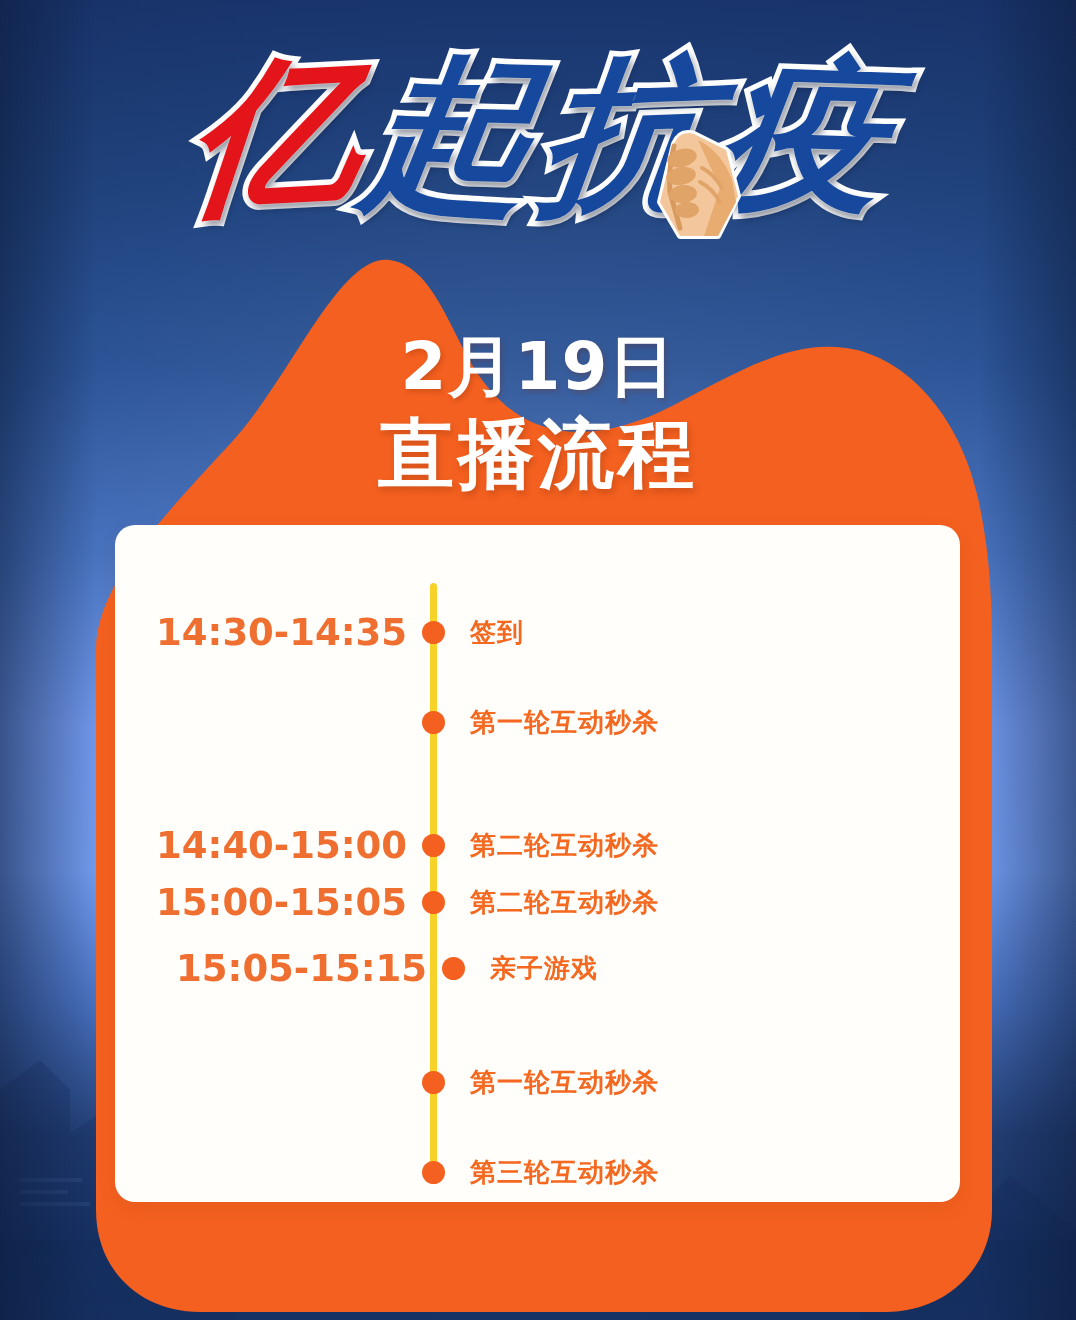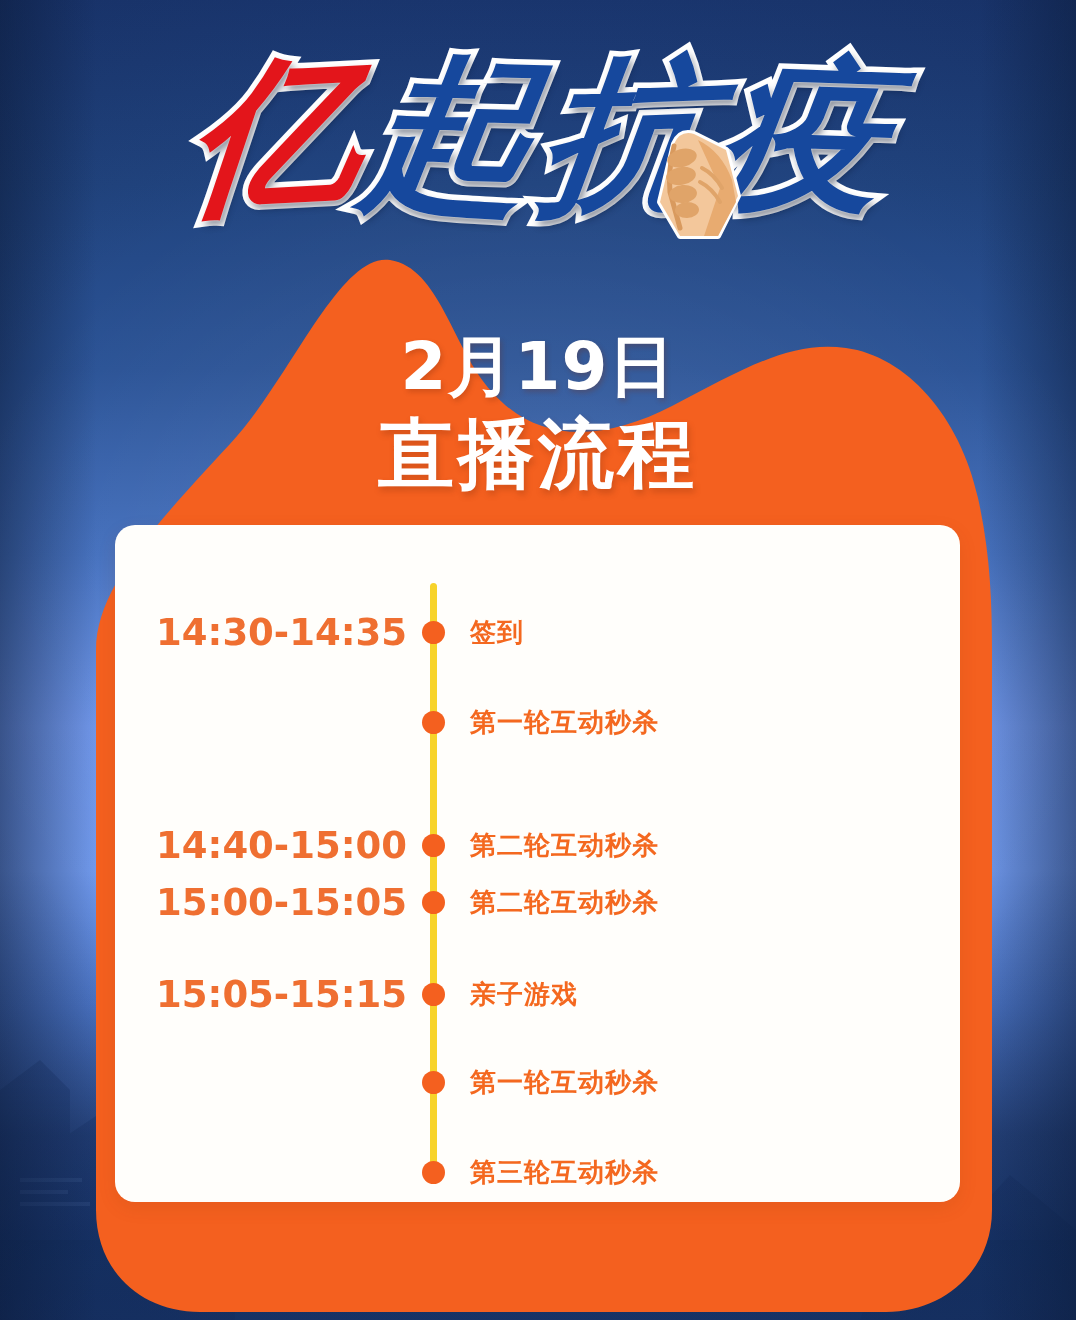--- a/index.html
+++ b/index.html
@@ -326,21 +326,21 @@
         <div class="row" style="top: 258px; margin-top: 33px;">
           <div class="row-time">14:40-15:00</div>
           <div class="row-dot"></div>
           <div class="row-label">第二轮互动秒杀</div>
         </div>
         <div class="row" style="top: 348px;">
           <div class="row-time">15:00-15:05</div>
           <div class="row-dot"></div>
           <div class="row-label">第二轮互动秒杀</div>
         </div>
-        <div class="row" style="top: 440px;">
+        <div class="row" style="top: 414px; margin-left: 20px;">
           <div class="row-time">15:05-15:15</div>
           <div class="row-dot"></div>
           <div class="row-label">亲子游戏</div>
         </div>
         <div class="row" style="top: 528px;">
           <div class="row-dot"></div>
           <div class="row-label">第一轮互动秒杀</div>
         </div>
         <div class="row" style="top: 618px;">
           <div class="row-dot"></div>

